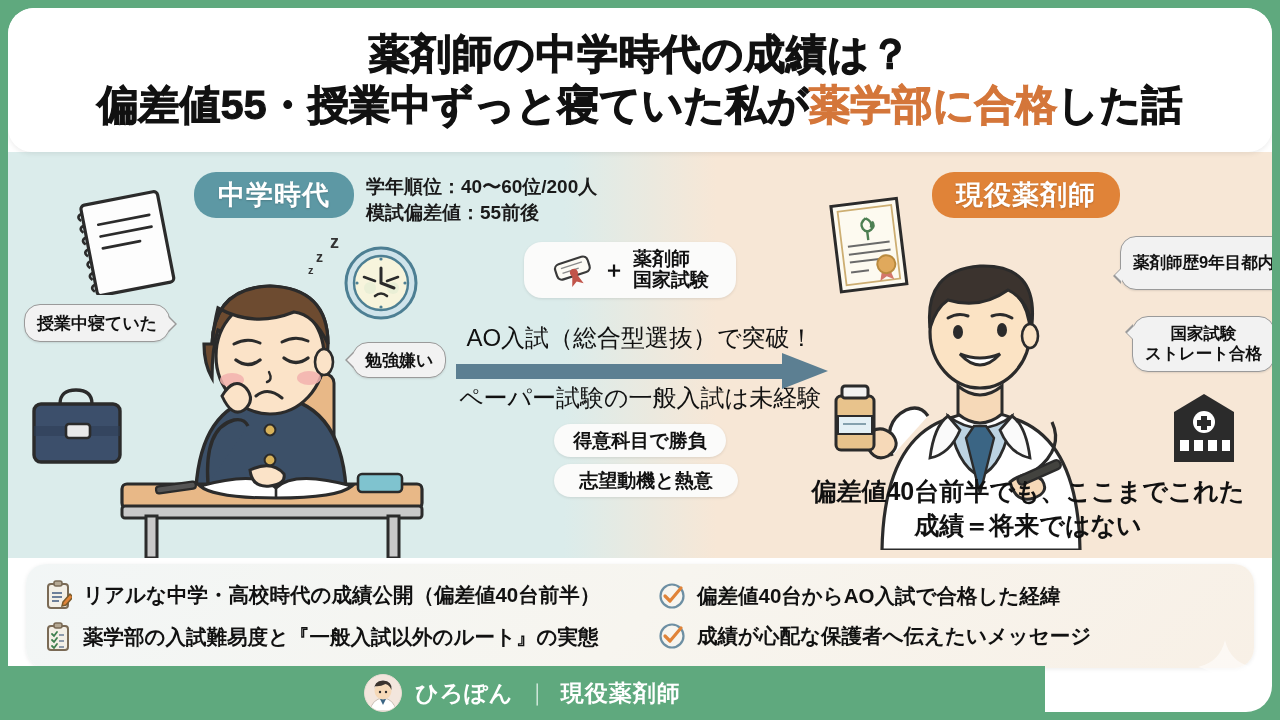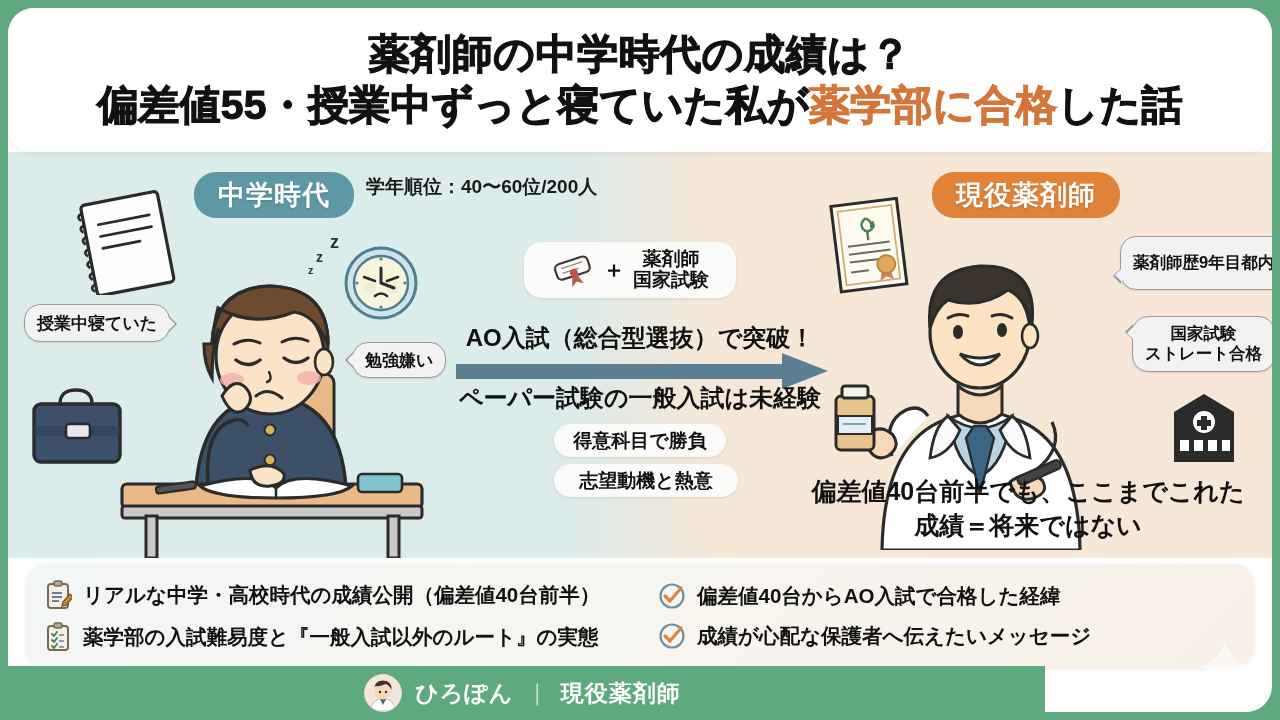--- a/index.html
+++ b/index.html
@@ -89,21 +89,21 @@
 
   
   .arrow-wrap{position:absolute;left:448px;top:201px;width:372px;height:36px;}
   .arrow-bar{position:absolute;left:0;top:11px;width:330px;height:15px;background:#5c7f92;}
   .arrow-head{
     position:absolute;left:326px;top:0;width:0;height:0;
     border-top:18px solid transparent;border-bottom:18px solid transparent;
     border-left:46px solid #5c7f92;
   }
   .center-line{
-    position:absolute;font-weight:bold;color:#111;white-space:nowrap;
+    position:absolute;font-weight:normal;color:#111;white-space:nowrap;
     text-align:center;width:100%;left:0;
   }
   .cl1{top:170px;font-size:24px;}
   .cl2{top:230px;font-size:24px;}
 
   
   .pill{
     position:absolute;background:#fbfbfa;border-radius:18px;
     font-size:19px;font-weight:bold;color:#111;
     display:flex;align-items:center;justify-content:center;
@@ -161,20 +161,21 @@
       <div class="title-l1">薬剤師の中学時代の成績は？</div>
       <div class="title-l2"><span>偏差値55・授業中ずっと寝ていた私が</span><span class="hl">薬学部に合格</span><span>した話</span></div>
     </div>
 
     <div class="mid">
 
       <div class="badge badge-left">中学時代</div>
 
       <div class="stats">
         <div>学年順位：40〜60位/200人</div>
+        <div>模試偏差値：55前後</div>
       </div>
 
       <svg class="ill" style="left:62px;top:38px;" width="110" height="105" viewBox="0 0 110 105">
         <g transform="rotate(-11 55 52)">
           <rect x="18" y="8" width="78" height="92" rx="4" fill="#fdfdfd" stroke="#2b2b2b" stroke-width="3.2"></rect>
           <g stroke="#2b2b2b" stroke-width="2.6" stroke-linecap="round">
             <line x1="32" y1="30" x2="84" y2="30"></line>
             <line x1="32" y1="42" x2="84" y2="42"></line>
             <line x1="32" y1="54" x2="70" y2="54"></line>
           </g>
@@ -270,21 +271,21 @@
         <svg width="44" height="40" viewBox="0 0 44 40">
           <g transform="rotate(-18 22 20)">
             <rect x="5" y="10" width="34" height="16" rx="5" fill="#fdfbf4" stroke="#3a3a3a" stroke-width="2.2"></rect>
             <line x1="11" y1="15" x2="33" y2="15" stroke="#8a8a8a" stroke-width="1.4"></line>
             <line x1="11" y1="20" x2="28" y2="20" stroke="#8a8a8a" stroke-width="1.4"></line>
             <path d="M20 24 l-4 12 l6 -4 l6 4 l-4 -12z" fill="#c1544a"></path>
             <circle cx="22" cy="23" r="4" fill="#c1544a"></circle>
           </g>
         </svg>
         <span style="font-size:22px;">＋</span>
-        <span style="display:flex;flex-direction:column;line-height:1.1;text-align:center;">
+        <span style="display:flex;flex-direction:column;line-height:1.1;text-align:left;">
           <span>薬剤師</span>
           <span>国家試験</span>
         </span>
       </div>
 
       <div class="center-line cl1">AO入試（総合型選抜）で突破！</div>
 
       <div class="arrow-wrap">
         <div class="arrow-bar"></div>
         <div class="arrow-head"></div>

